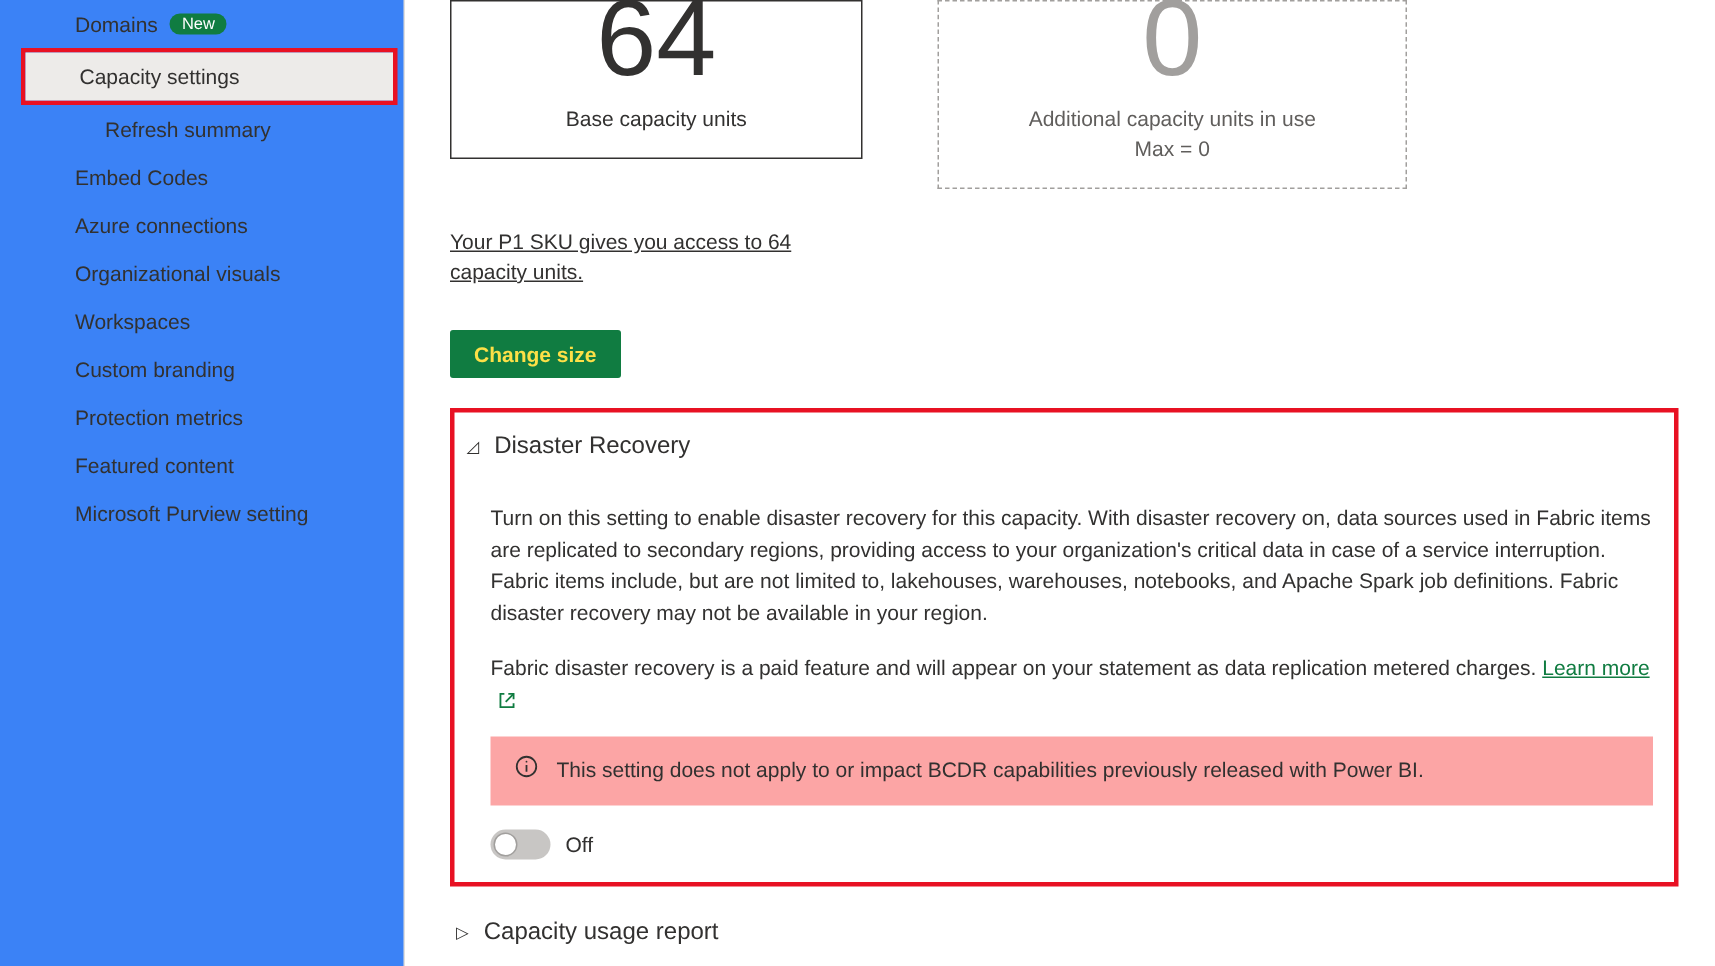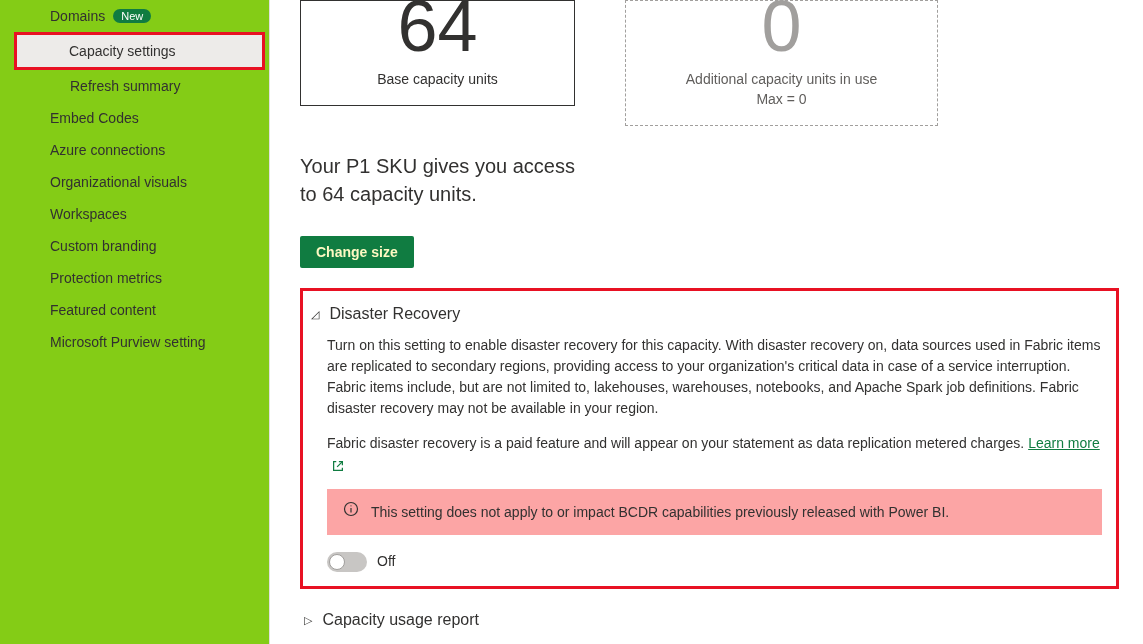--- a/index.html
+++ b/index.html
@@ -10,21 +10,21 @@
     background: #fff;
     width: 1143px;
     height: 644px;
     overflow: hidden;
     display: flex;
   }
   .sidebar {
     width: 270px;
     border-right: 1px solid #e1dfdd;
     padding-top: 0;
-    background: #84cc16;
+    background: #3b82f6;
   }
   .sidebar-item {
     display: flex;
     align-items: center;
     padding: 8px 0 8px 50px;
     cursor: pointer;
     font-size: 14px;
     color: #323130;
     white-space: nowrap;
   }
@@ -85,28 +85,29 @@
     font-size: 14px;
     color: #605e5c;
     margin-top: 4px;
   }
   .col-wrap {
      display:flex; gap:50px; margin-top:26px;
   }
   .col { width: 280px; }
   .col2 { width: 313px; }
   .desc {
-    font-size: 20px;
+    font-size: 14px;
     color: #323130;
     line-height: 1.4;
+    text-decoration: underline;
   }
   .btn {
     display: inline-block;
     background: #107c41;
-    color: #fef9c3;
+    color: #fde047;
     border: none;
     padding: 8px 16px;
     font-size: 14px;
     font-weight: 600;
     cursor: pointer;
     margin-top: 28px;
     border-radius: 2px;
   }
   .inline-link {
     color: #107c41;
@@ -137,21 +138,21 @@
     display:inline-block;
     font-size: 11px;
     color: #323130;
   }
   .section-body {
     padding: 12px 0 0 20px;
     font-size: 14px;
     line-height: 1.5;
     color: #323130;
   }
-  .section-body p { margin-bottom: 14px; }
+  .section-body p { margin-bottom: 14px; margin-top: 16px; }
   .info-bar {
     background: #fca5a5;
     display: flex;
     align-items: center;
     gap: 12px;
     padding: 12px 16px;
     margin: 6px 0 16px 0;
     font-size: 14px;
   }
   .info-icon-svg { flex-shrink:0; }
@@ -185,21 +186,21 @@
 </style>
 </head>
 <body>
 
 <nav class="sidebar">
   <div class="sidebar-item">
     <span>Domains</span>
     <span class="new-badge">New</span>
   </div>
   <div class="red-box-nav">
-    <div class="sidebar-item active" style="padding-left:52px">
+    <div class="sidebar-item active" style="padding-left:36px">
       <span>Capacity settings</span>
     </div>
   </div>
   <div class="sidebar-item indent">
     <span>Refresh summary</span>
   </div>
   <div class="sidebar-item">
     <span>Embed Codes</span>
   </div>
   <div class="sidebar-item">

